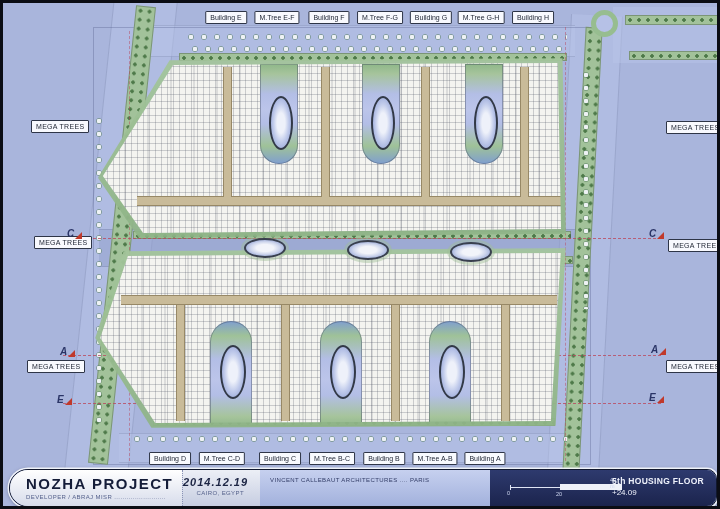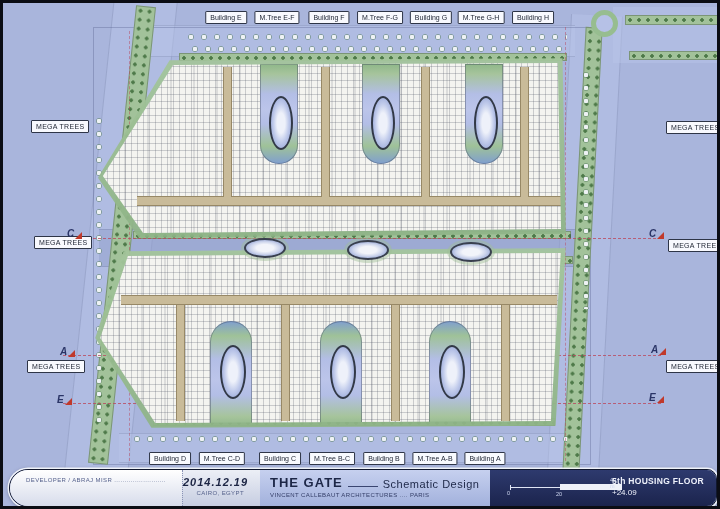--- a/index.html
+++ b/index.html
@@ -208,32 +208,28 @@
       <span>A</span>
       <span class="tri"></span>
     </div>
   <div class="smark" style="left:646px;top:390px;">
       <span>E</span>
       <span class="tri"></span>
     </div>
 
   <div class="titleblock">
     <div class="tb-sec tb-left">
+      <div class="tb-project">NOZHA PROJECT</div>
       <div class="tb-sub">DEVELOPER / ABRAJ MISR .........................</div>
     </div>
     <div class="tb-sec tb-date">
       <div class="tb-datetxt">2014.12.19</div>
       <div class="tb-sub">CAIRO, EGYPT</div>
     </div>
     <div class="tb-sec tb-gate">
-      <div class="tb-gate-row">
-        <span class="tb-gatetxt">THE GATE</span>
-        <span class="tb-leader"></span>
-        <span class="tb-phase">Schematic Design</span>
-      </div>
       <div class="tb-arch">VINCENT CALLEBAUT ARCHITECTURES .... PARIS</div>
     </div>
     <div class="tb-sec tb-right">
       <div class="scalebar">
         <div class="sb-thin"></div>
         <div class="sb-tick" style="left:0;"></div>
         <div class="sb-tick" style="left:50px;"></div>
         <div class="sb-bar"></div>
         <span class="sb-lab" style="left:-3px;top:13px;">0</span>
         <span class="sb-lab" style="left:46px;top:14px;">20</span>

